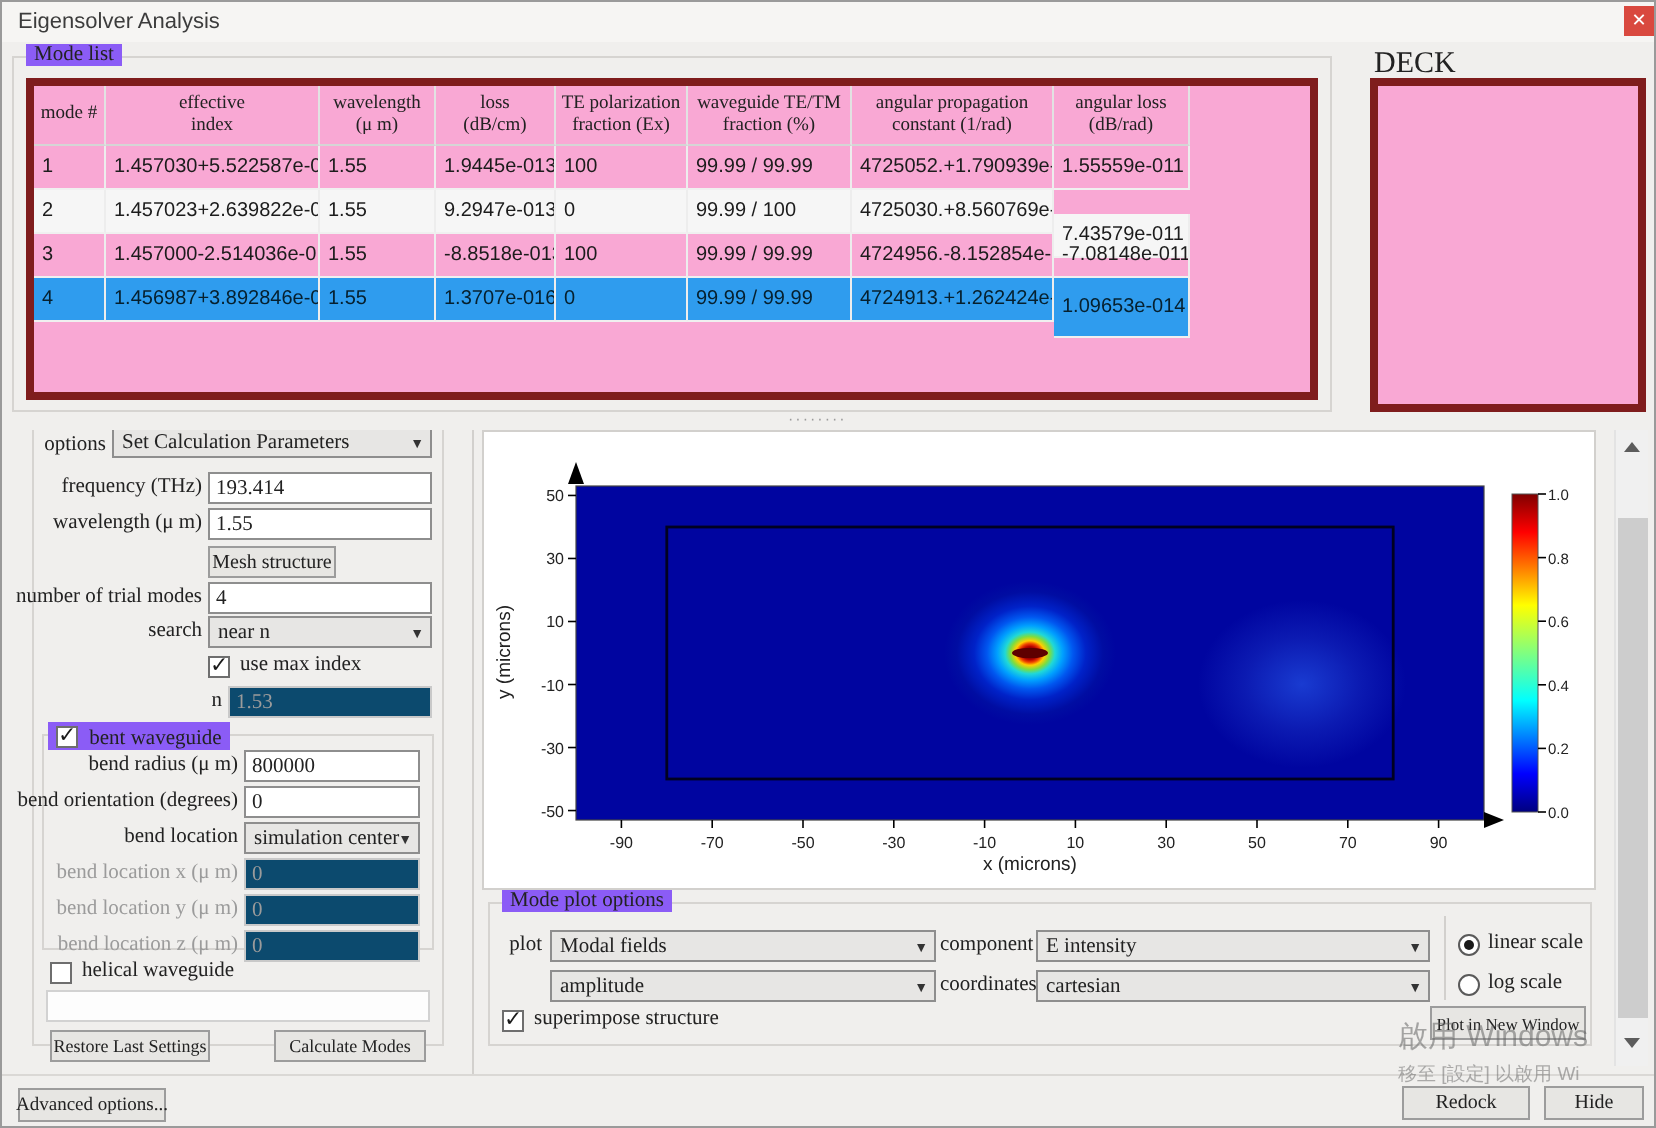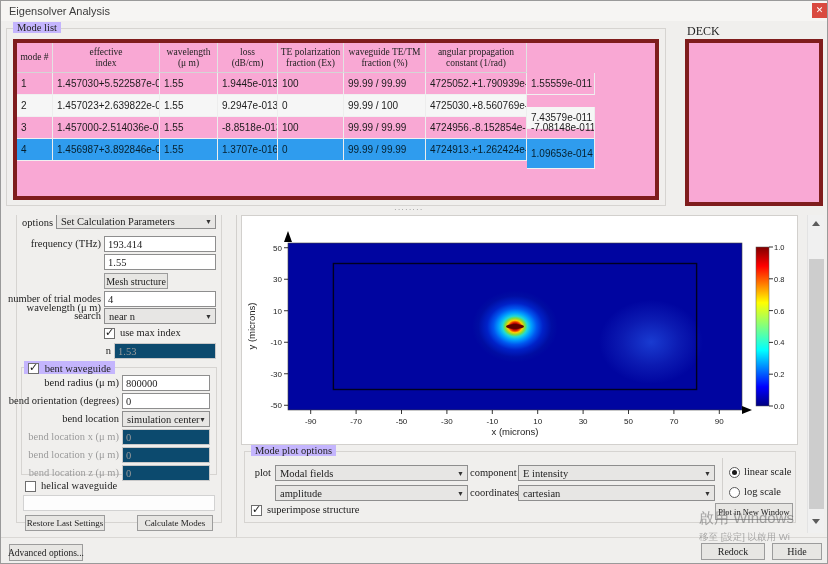--- a/index.html
+++ b/index.html
@@ -7,21 +7,21 @@
        box-sizing:border-box;overflow:hidden;font-family:"Liberation Serif",serif;color:#222;}
   .abs{position:absolute;box-sizing:border-box;}
   .sans{font-family:"Liberation Sans",sans-serif;}
   
   .titlebar{left:0;top:0;width:100%;height:20px;background:#f6f5f3;}
   .title{left:8px;top:4px;font-size:11px;color:#3c3c3c;}
   .closebtn{left:811px;top:2px;width:15px;height:15px;background:#d9493f;color:#fff;
             font-size:9px;line-height:15px;text-align:center;cursor:default;}
   
   .gbox{border:1px solid #d6d4d1;}
-  .glabel{position:absolute;top:-7px;left:6px;background:#c4b5fd;padding:0 4px;font-size:10.5px;color:#222;white-space:nowrap;}
+  .glabel{position:absolute;top:-7px;left:6px;background:#8b5cf6;padding:0 4px;font-size:10.5px;color:#222;white-space:nowrap;}
   .whitebox{background:#f9a8d4;border:4px solid #7f1d1d;}
   
   .th,.td{position:absolute;display:flex;align-items:center;box-sizing:border-box;overflow:hidden;}
   .th{justify-content:center;text-align:center;font-size:9.5px;line-height:11px;color:#222;
       border-right:1px solid #e2e2e2;border-bottom:1px solid #d5d5d5;}
   .td{font-family:"Liberation Sans",sans-serif;font-size:10px;color:#1c1c1c;padding-left:4px;
       border-right:1px solid #ededed;border-bottom:1px solid #f0f0f0;white-space:nowrap;}
   
   .lbl{position:absolute;font-size:10.5px;color:#222;text-align:right;white-space:nowrap;}
   .fld{position:absolute;background:#fff;border:1px solid #8e8e8e;font-size:10.5px;height:16px;
@@ -74,20 +74,23 @@
         <span>loss<br>(dB/cm)</span>
       </div>
       <div class="th" style="left: 327px; top: 0px; width: 82px; height: 30px;">
         <span>waveguide TE/TM<br>fraction (%)</span>
       </div>
       <div class="th" style="left: 261px; top: 0px; width: 66px; height: 30px;">
         <span>TE polarization<br>fraction (Ex)</span>
       </div>
       <div class="th" style="left: 409px; top: 0px; width: 101px; height: 30px;">
         <span>angular propagation<br>constant (1/rad)</span>
+      </div>
+      <div class="th" style="left: 510px; top: 0px; width: 68px; height: 30px;">
+        <span>angular loss<br>(dB/rad)</span>
       </div>
       <div class="td" style="left: 0px; top: 30px; width: 36px; height: 22px;">1</div>
       <div class="td" style="left: 36px; top: 30px; width: 107px; height: 22px;">1.457030+5.522587e-019i</div>
       <div class="td" style="left: 143px; top: 30px; width: 58px; height: 22px;">1.55</div>
       <div class="td" style="left: 201px; top: 30px; width: 60px; height: 22px;">1.9445e-013</div>
       <div class="td" style="left: 261px; top: 30px; width: 66px; height: 22px;">100</div>
       <div class="td" style="left: 327px; top: 30px; width: 82px; height: 22px;">99.99 / 99.99</div>
       <div class="td" style="left: 409px; top: 30px; width: 101px; height: 22px;">4725052.+1.790939e-012i</div>
       <div class="td" style="left: 510px; top: 30px; width: 68px; height: 22px;">1.55559e-011</div>
       <div class="td" style="left: 0px; top: 52px; width: 36px; height: 22px; background: rgb(246, 246, 246);">2</div>
@@ -109,38 +112,38 @@
       <div class="td" style="left: 0px; top: 96px; width: 36px; height: 22px; background: rgb(47, 156, 238); color: rgb(6, 32, 46);">4</div>
       <div class="td" style="left: 36px; top: 96px; width: 107px; height: 22px; background: rgb(47, 156, 238); color: rgb(6, 32, 46);">1.456987+3.892846e-022i</div>
       <div class="td" style="left: 143px; top: 96px; width: 58px; height: 22px; background: rgb(47, 156, 238); color: rgb(6, 32, 46);">1.55</div>
       <div class="td" style="left: 201px; top: 96px; width: 60px; height: 22px; background: rgb(47, 156, 238); color: rgb(6, 32, 46);">1.3707e-016</div>
       <div class="td" style="left: 261px; top: 96px; width: 66px; height: 22px; background: rgb(47, 156, 238); color: rgb(6, 32, 46);">0</div>
       <div class="td" style="left: 327px; top: 96px; width: 82px; height: 22px; background: rgb(47, 156, 238); color: rgb(6, 32, 46);">99.99 / 99.99</div>
       <div class="td" style="left: 409px; top: 96px; width: 101px; height: 22px; background: rgb(47, 156, 238); color: rgb(6, 32, 46);">4724913.+1.262424e-015i</div>
       <div class="td" style="left: 510px; top: 96px; width: 68px; height: 30px; background: rgb(47, 156, 238); color: rgb(6, 32, 46);">1.09653e-014</div>
     </div>
 
-  <div class="abs" style="left:686px;top:23px;font-size:12px;">DECK</div>
+  <div class="abs" style="left:686px;top:23px;font-size:15px;">DECK</div>
   <div class="abs whitebox" style="left:684px;top:38px;width:138px;height:167px;"></div>
 
   <div class="abs dots sans" style="left:393px;top:204px;">········</div>
 
   <div class="abs" style="left:0;top:214px;width:236px;height:322px;overflow:hidden;border-right:1px solid #d2d0cd;">
     <div class="abs gbox" style="left:15px;top:-2px;width:206px;height:310px;border-top:none;"></div>
 
     <div class="lbl" style="left:0;width:52px;top:2px;">options</div>
     <div class="combo" style="left:55px;top:-2px;width:160px;">
       <span>Set Calculation Parameters</span>
         <span class="arr">▼</span>
     </div>
 
     <div class="lbl" style="left:0;width:100px;top:23px;">frequency (THz)</div>
     <input class="fld" style="left: 103px; top: 21px; width: 112px;" readonly="" value="193.414">
 
-    <div class="lbl" style="left:0;width:100px;top:41px;margin-top:46px;">wavelength (μ m)</div>
+    <div class="lbl" style="left:0;width:100px;top:41px;">wavelength (μ m)</div>
     <input class="fld" style="left: 103px; top: 39px; width: 112px;" readonly="" value="1.55">
 
     <div class="btn" style="left:103px;top:58px;width:64px;height:16px;">Mesh structure</div>
 
     <div class="lbl" style="left:0;width:100px;top:78px;">number of trial modes</div>
     <input class="fld" style="left: 103px; top: 76px; width: 112px;" readonly="" value="4">
 
     <div class="lbl" style="left:0;width:100px;top:95px;">search</div>
     <div class="combo" style="left:103px;top:93px;width:112px;">
       <span>near n</span>

